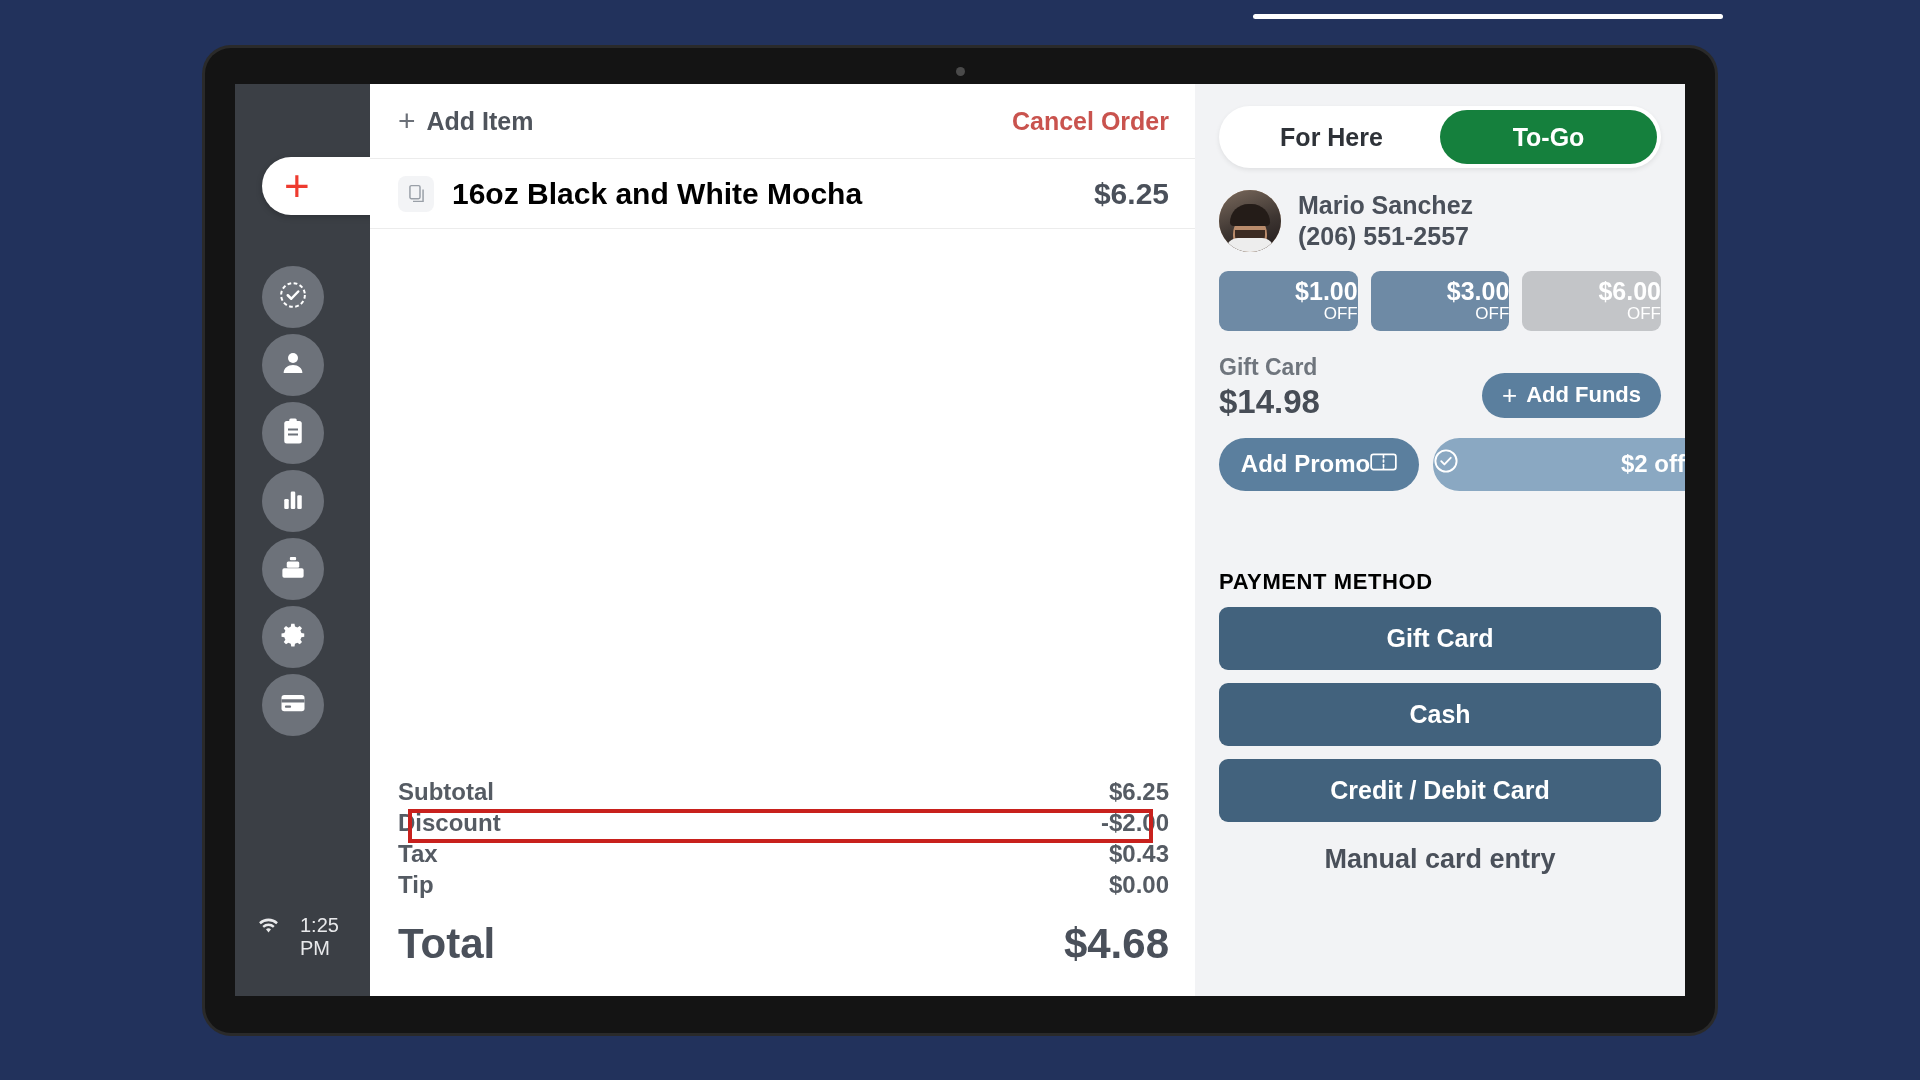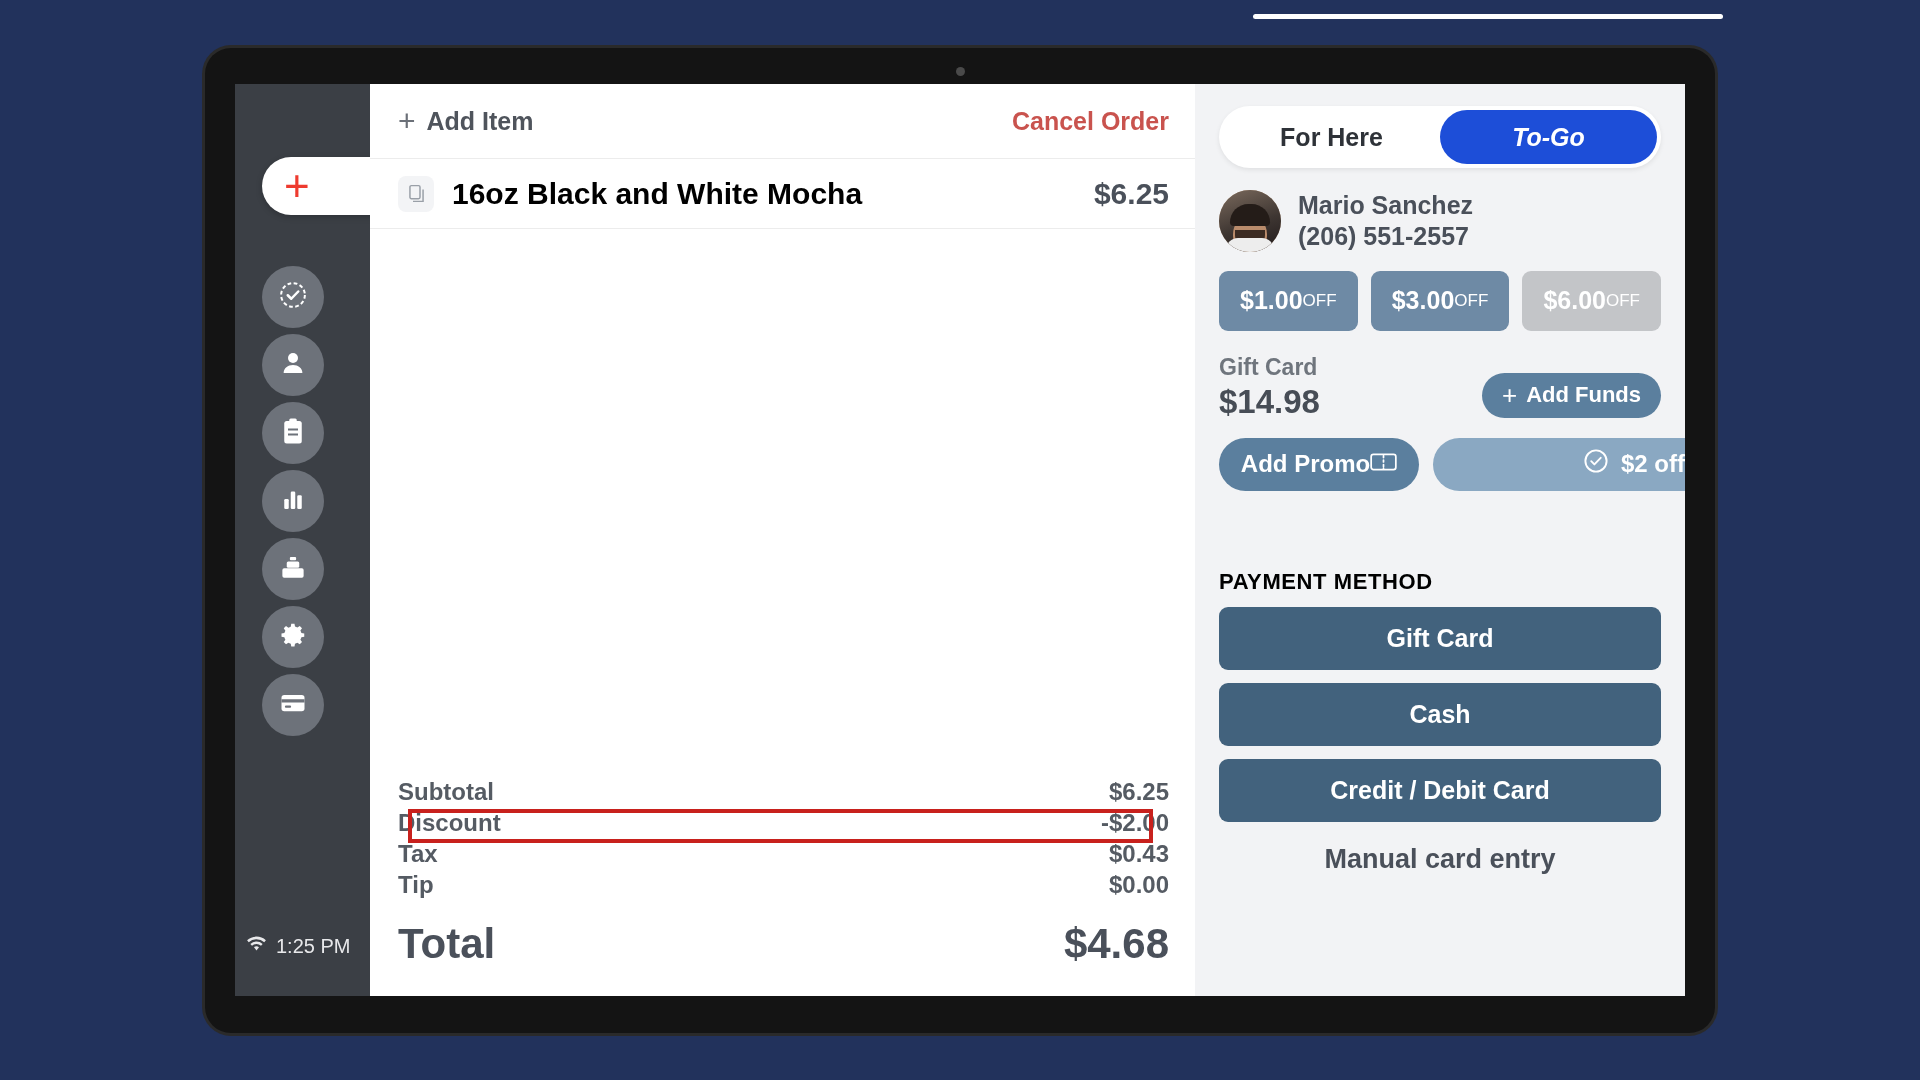--- a/index.html
+++ b/index.html
@@ -60,22 +60,22 @@
     background: #ffffff;
     display: flex; align-items: center;
     padding-left: 22px;
     box-shadow: 0 2px 6px rgba(0,0,0,.22);
   }
   #rail-add .plus {
     font-size: 44px; color: #ee3b2f; line-height: 1;
     font-weight: 400; font-family: "Liberation Sans", sans-serif;
   }
   #rail-clock {
-    position: absolute; left: 10px; bottom: 36px;
-    display: flex; align-items: center; gap: 8px;
+    position: absolute; left: 22px; bottom: 36px;
+    display: flex; gap: 20px;
     color: #e8e9eb; font-size: 20px;
   }
   #rail-clock svg { width: 23px; height: 23px; fill: #e8e9eb; }
 
   
   #order {
     flex: 1 1 auto;
     position: relative;
     background: #ffffff;
     display: flex; flex-direction: column;
@@ -169,21 +169,21 @@
     box-shadow: 0 2px 5px rgba(0,0,0,.08);
     flex: 0 0 62px;
   }
   .seg {
     flex: 1 1 50%; height: 100%;
     display: flex; align-items: center; justify-content: center;
     border-radius: 28px;
     font-size: 25px; font-weight: 700;
   }
   .seg.off { color: #2e3238; }
-  .seg.on  { background: #1d4ed8; color: #ffffff; font-style: italic; }
+  .seg.on  { background: #15803d; color: #ffffff; }
 
   
   #customer {
     display: flex; align-items: center; gap: 17px;
     margin-top: 22px;
     flex: 0 0 auto;
   }
   #avatar {
     width: 62px; height: 62px; border-radius: 50%;
     overflow: hidden; flex: 0 0 62px;
@@ -220,22 +220,22 @@
 
   
   #chips {
     display: flex; gap: 13px;
     margin-top: 18px;
     flex: 0 0 auto;
   }
   .chip {
     flex: 1 1 0; height: 60px;
     border-radius: 9px;
-    display: flex; flex-direction: row;
-    align-items: center; justify-content: center;
+    display: flex; flex-direction: column;
+    align-items: flex-end; justify-content: center;
     color: #ffffff;
   }
   .chip.active  { background: #6e8aa5; }
   .chip.dim     { background: #c3c5c8; }
   .chip .amt { font-size: 25px; font-weight: 700; line-height: 1.05; }
   .chip .off { font-size: 17px; font-weight: 400; line-height: 1.15; }
 
   
   #giftcard {
     display: flex; align-items: flex-end; justify-content: space-between;
@@ -263,21 +263,21 @@
   #add-promo {
     flex: 0 0 200px; height: 53px;
     border-radius: 27px; background: #5b7f9e;
     display: flex; align-items: center; justify-content: center; gap: 0;
     color: #ffffff; font-size: 24px; font-weight: 700;
   }
   #add-promo svg { width: 27px; height: 20px; fill: none; stroke: #ffffff; stroke-width: 1.8; }
   #promo-applied {
     flex: 1 1 auto; height: 53px;
     border-radius: 27px 0 0 27px; background: #8aa8c2;
-    display: flex; align-items: center; justify-content: flex-end; gap: 12px;
+    display: flex; align-items: center; justify-content: space-between; gap: 12px;
     color: #ffffff; font-size: 24px; font-weight: 700;
   }
   #promo-applied svg { width: 26px; height: 26px; fill: none; stroke: #ffffff; stroke-width: 1.9; }
 
   
   #pay-label {
     font-size: 22px; font-weight: 700; letter-spacing: .6px;
     color: #000000; margin-top: 78px; margin-bottom: 12px;
     flex: 0 0 auto;
   }

